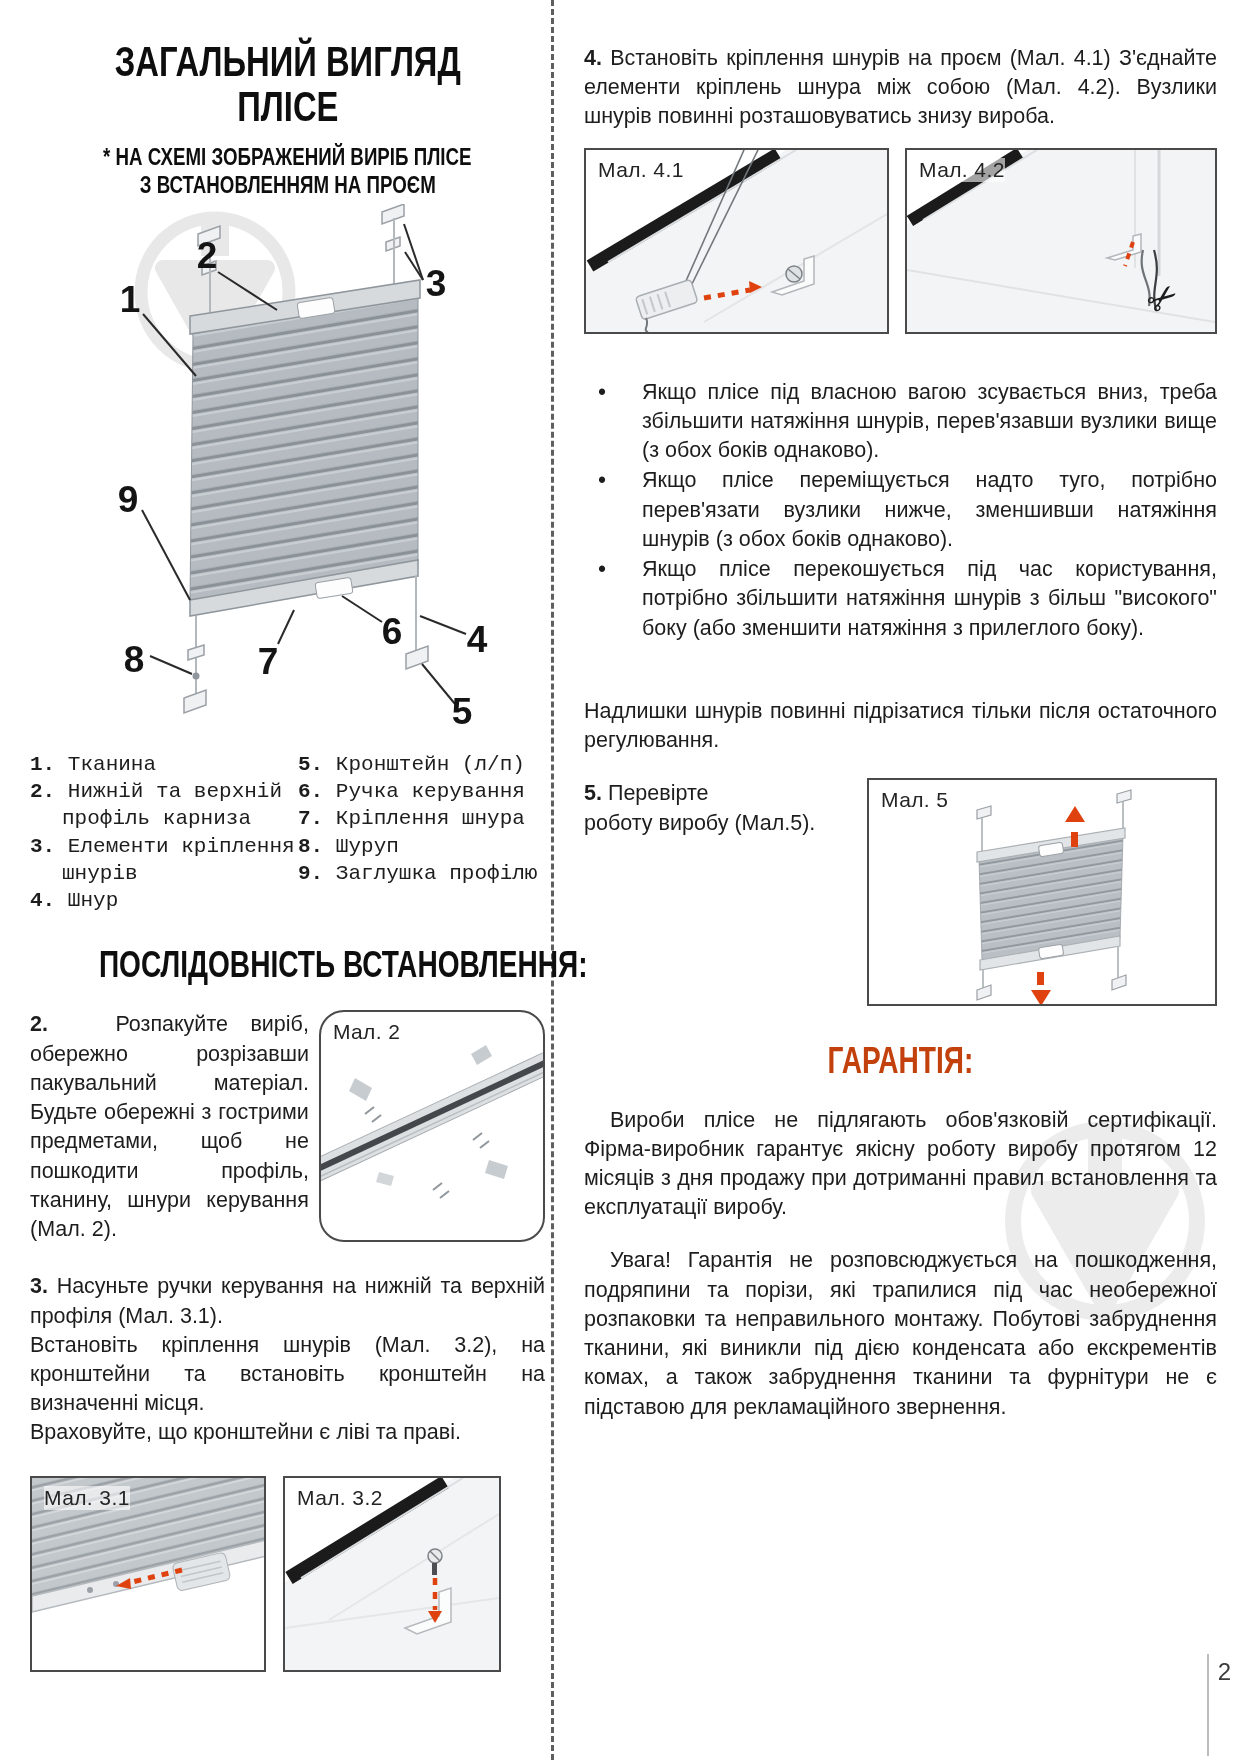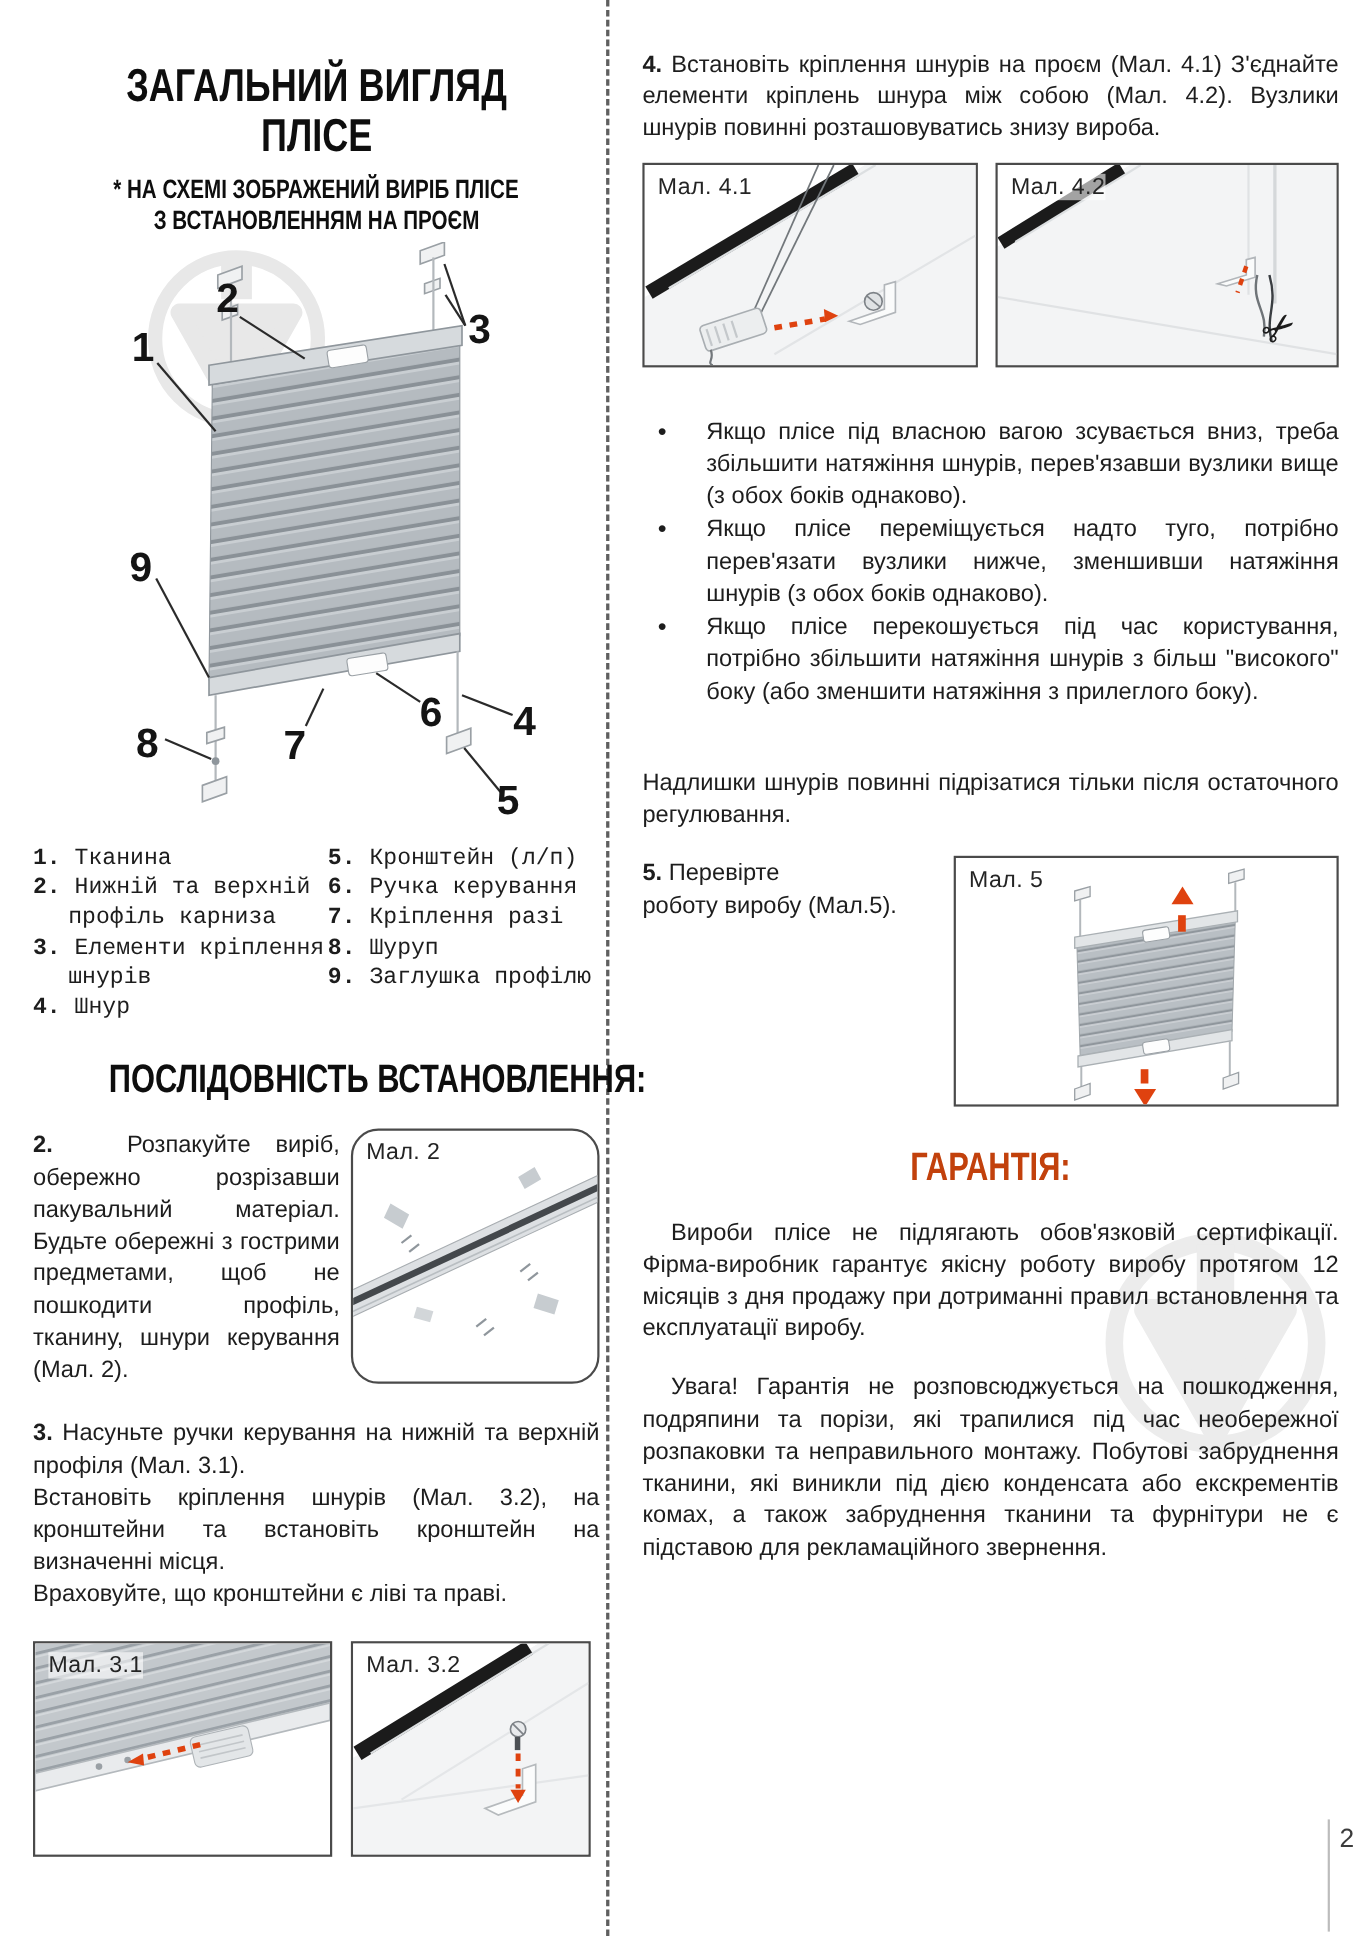--- a/index.html
+++ b/index.html
@@ -8,21 +8,21 @@
     width:1245px; height:1760px; position:relative; overflow:hidden;
     font-family:"Liberation Sans", sans-serif; color:#1d1d1d;
   }
   svg { font-family:"Liberation Sans", sans-serif; display:block; }
 
   .divider {
     position:absolute; left:551px; top:0; bottom:0; width:0;
     border-left:3px dashed #5f5f5f;
   }
 
-  .col-left  { position:absolute; left:30px;  top:16px; width:515px; }
+  .col-left  { position:absolute; left:30px;  top:0; width:515px; }
   .col-right { position:absolute; left:584px; top:0; width:633px; }
 
   .condensed { display:inline-block; transform:scaleX(.78); transform-origin:center; white-space:nowrap; }
 
   .doc-title { margin-top:40px; text-align:center; font-weight:700; font-size:42px; line-height:1.06; color:#0e0e0e; }
   .doc-subtitle { margin-top:14px; text-align:center; font-weight:700; font-size:24px; line-height:1.18; color:#0e0e0e; }
 
   .diagram { margin-top:4px; }
 
   .legend { display:flex; margin-top:2px; font-size:21px; line-height:1.3; }
@@ -37,21 +37,21 @@
 
   .step2-row { display:flex; margin-top:24px; gap:10px; }
   .step2-text { width:280px; }
 
   .figbox { border:2px solid #4a4a4a; position:relative; background:#fff; overflow:hidden; }
   .figlabel { position:absolute; top:8px; left:12px; font-size:21px; color:#242424; letter-spacing:.4px; background:rgba(255,255,255,.6); z-index:2; }
 
   .fig2  { width:227px; height:232px;border-radius:25px; }
   .step3 { margin-top:28px; }
   .figrow3 { display:flex; gap:17px; margin-top:28px; }
-  .fig31 { width:272px; height:196px; }
+  .fig31 { width:236px; height:196px; }
   .fig32 { width:218px; height:196px; }
 
   .p4 { margin-top:44px; }
   .figrow4 { display:flex; gap:16px; margin-top:16px; }
   .fig41 { width:305px; height:186px; }
   .fig42 { width:312px; height:186px; }
 
   .bullets { margin-top:44px; list-style:none; }
   .bullets li { position:relative; padding-left:58px; margin-bottom:1px; font-size:21.5px; line-height:1.36; text-align:justify; }
   .bullets li::before { content:"•"; position:absolute; left:14px; top:-1px; font-size:23px; color:#1d1d1d; }
@@ -161,21 +161,21 @@
   <div class="legend">
     <div class="legend-col-a">
       <div class="legend-item"><b>1.</b> <span>Тканина</span></div>
       <div class="legend-item"><b>2.</b> <span>Нижній та верхній профіль карниза</span></div>
       <div class="legend-item"><b>3.</b> <span>Елементи кріплення шнурів</span></div>
       <div class="legend-item"><b>4.</b> <span>Шнур</span></div>
     </div>
     <div class="legend-col-b">
       <div class="legend-item"><b>5.</b> <span>Кронштейн (л/п)</span></div>
       <div class="legend-item"><b>6.</b> <span>Ручка керування</span></div>
-      <div class="legend-item"><b>7.</b> <span>Кріплення разі</span></div>
+      <div class="legend-item"><b>7.</b> <span>Кріплення шнура</span></div>
       <div class="legend-item"><b>8.</b> <span>Шуруп</span></div>
       <div class="legend-item"><b>9.</b> <span>Заглушка профілю</span></div>
     </div>
   </div>
 
   <h2 class="section-title">
     <span class="condensed">ПОСЛІДОВНІСТЬ ВСТАНОВЛЕННЯ:</span>
   </h2>
 
   <div class="step2-row">

